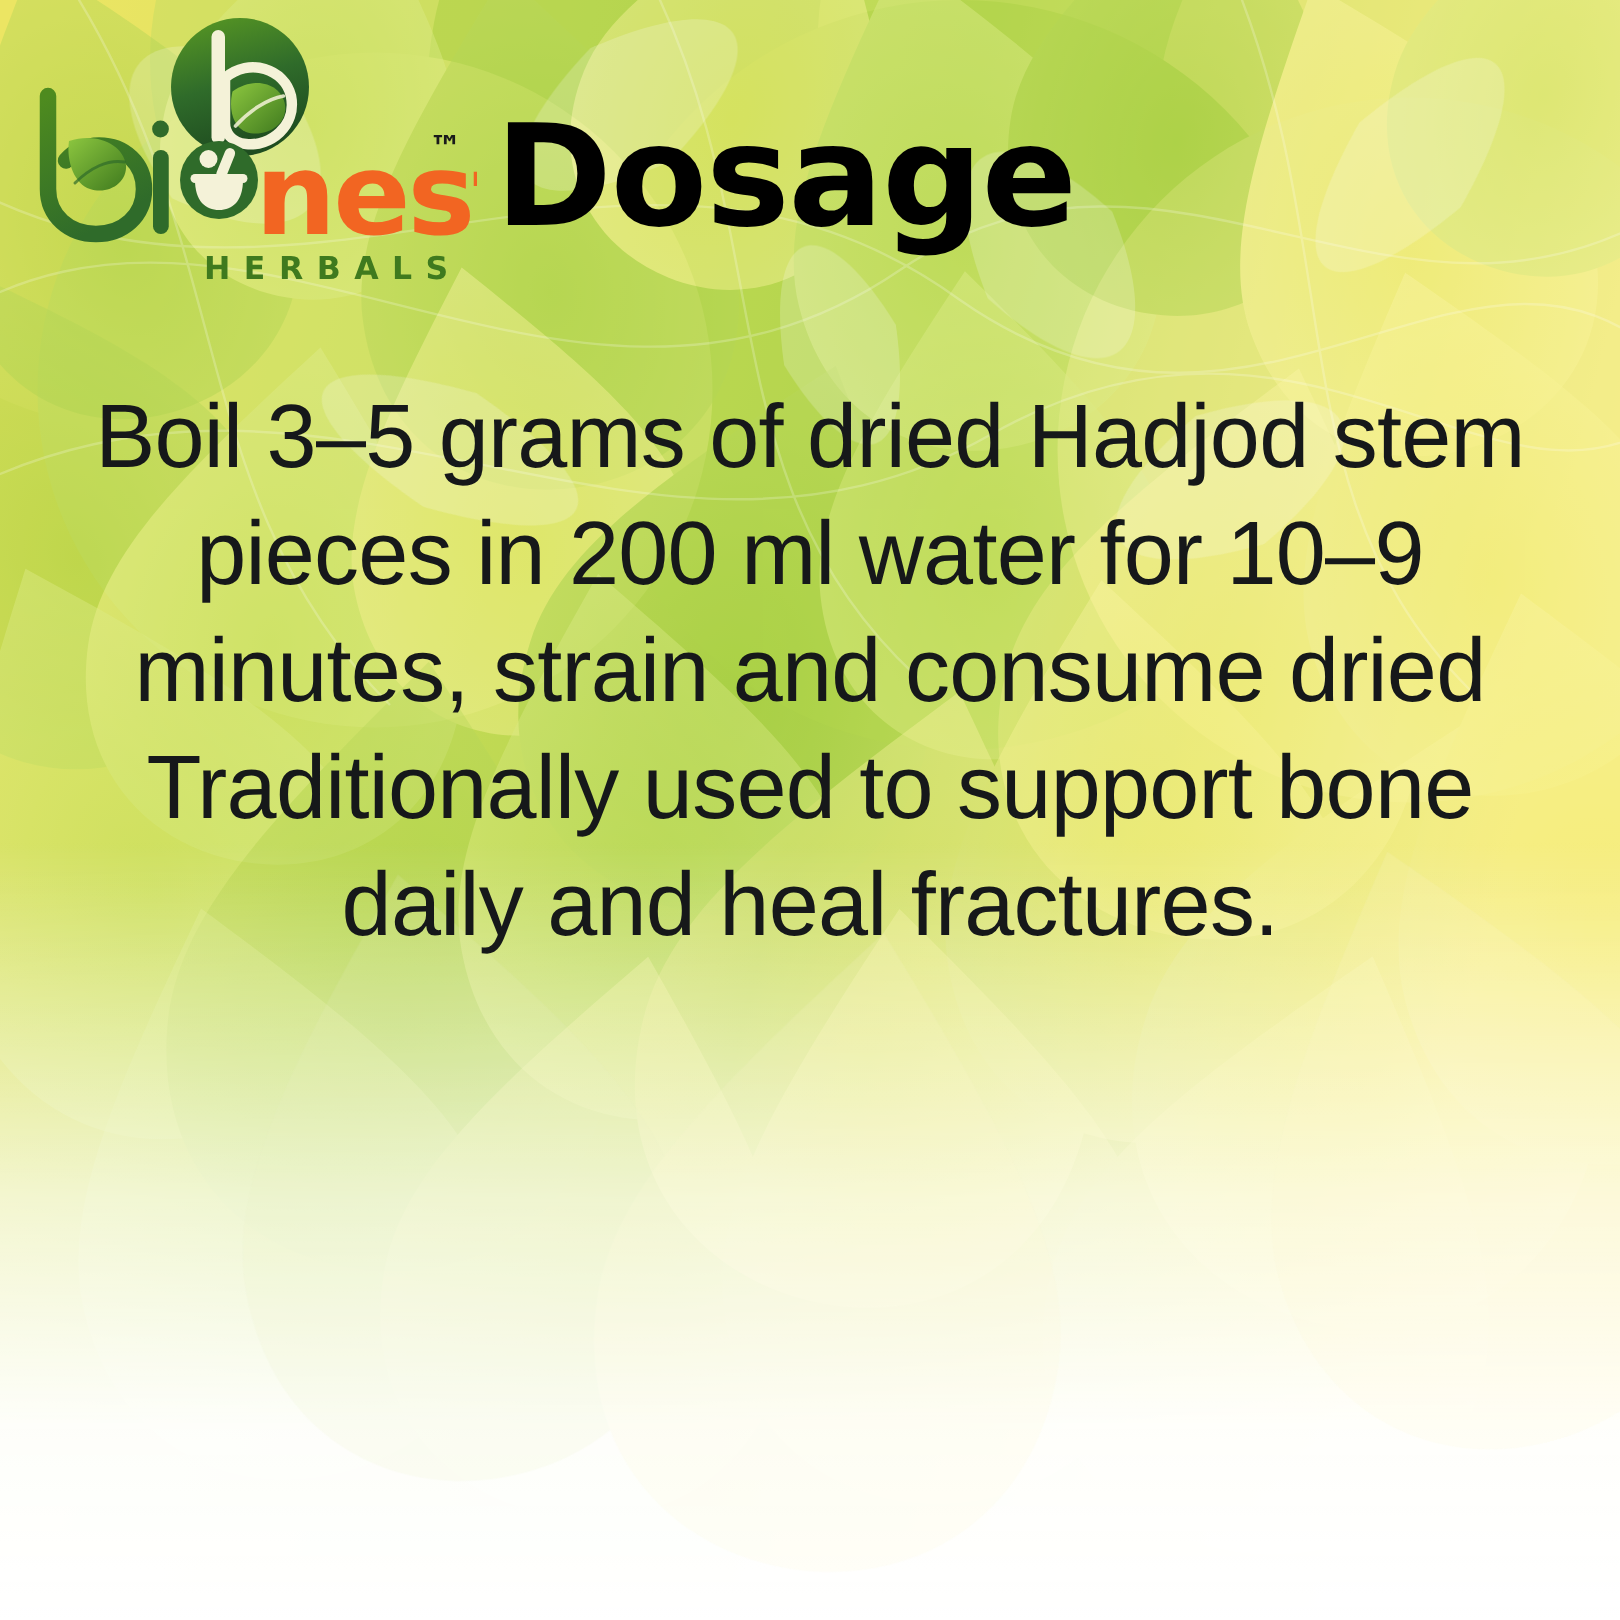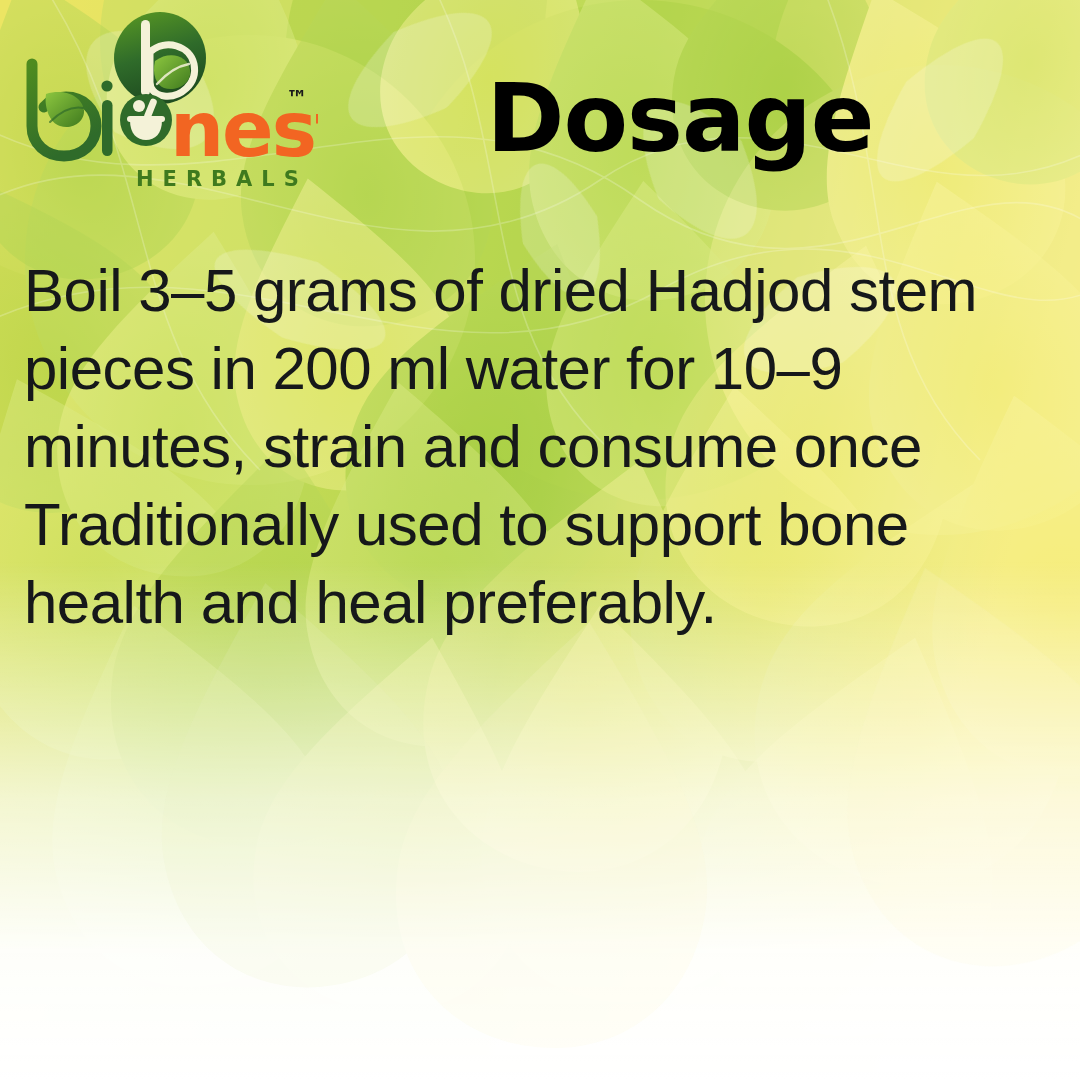--- a/index.html
+++ b/index.html
@@ -38,38 +38,37 @@
   }
   #logo-svg { display: block; width: 300px; height: 190px; }
 
   
   #title {
     position: absolute;
     left: 330px;
     top: 72px;
     width: 700px;
     z-index: 3;
-    text-align: center;
     font-family: "DejaVu Sans", sans-serif;
     font-weight: 700;
     font-size: 94px;
     line-height: 1.0;
     letter-spacing: -1px;
     color: #000000;
     white-space: nowrap;
   }
 
   
   #body-copy {
     position: absolute;
     left: 24px;
     top: 252px;
     width: 1032px;
     z-index: 3;
-    text-align: left;
+    text-align: center;
     font-family: "Liberation Sans", sans-serif;
     font-weight: 400;
     font-size: 60px;
     line-height: 78px;
     letter-spacing: -0.5px;
     color: #16181a;
   }
   #body-copy .line { display: block; white-space: nowrap; }
 </style>
 </head>
@@ -247,18 +246,18 @@
 
       <text x="118" y="178" font-family="DejaVu Sans, sans-serif" font-size="21" font-weight="600" letter-spacing="9" fill="#3f7a1e">HERBALS</text>
     </svg>
   </div>
 
   <div id="title">Dosage</div>
 
   <div id="body-copy">
     <span class="line">Boil 3–5 grams of dried Hadjod stem</span>
     <span class="line">pieces in 200 ml water for 10–9</span>
-    <span class="line">minutes, strain and consume once</span>
+    <span class="line">minutes, strain and consume dried</span>
     <span class="line">Traditionally used to support bone</span>
-    <span class="line">health and heal preferably.</span>
+    <span class="line">daily and heal fractures.</span>
   </div>
 
 </div>
 
 </body></html>

